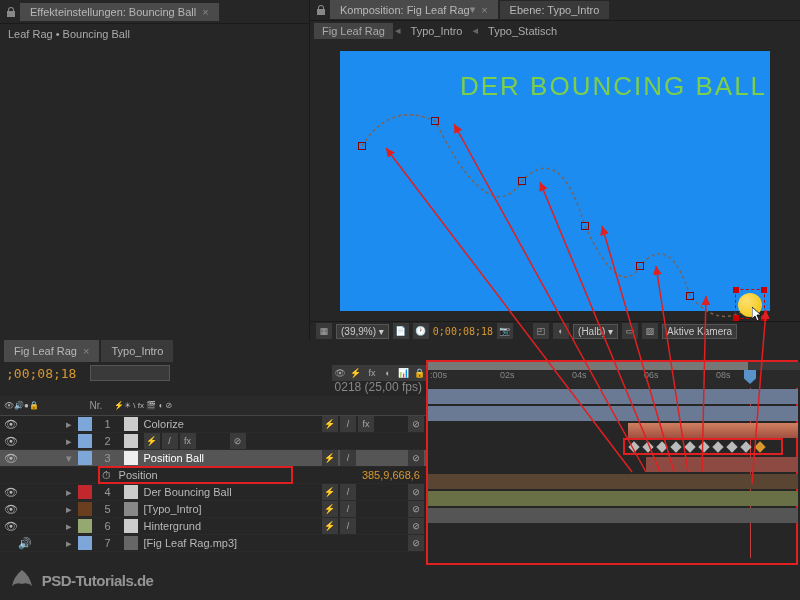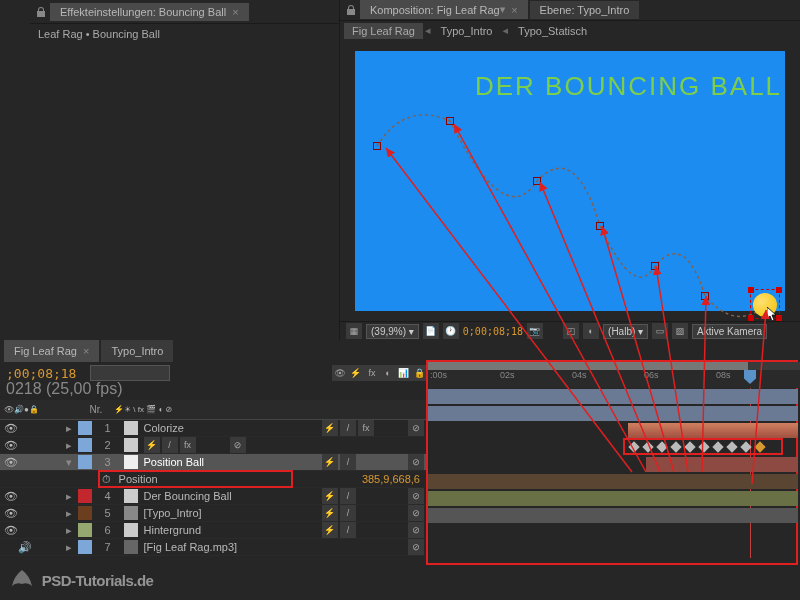--- a/index.html
+++ b/index.html
@@ -2,35 +2,35 @@
 <html><head>
 <meta charset="utf-8">
 <style>
 * { margin:0; padding:0; box-sizing:border-box; font-family:Arial,sans-serif; }
 body { background:#262626; color:#b8b8b8; font-size:11px; width:800px; height:600px; overflow:hidden; position:relative; }
 .panel-header { background:#262626; height:24px; display:flex; align-items:center; padding:0 6px; border-bottom:1px solid #1a1a1a; }
 .lock-icon { width:10px; height:10px; margin-right:4px; fill:#888; }
 .tab { background:#3a3a3a; padding:3px 10px; margin-right:2px; display:inline-flex; align-items:center; font-size:11px; }
 .tab.active { background:#4a4a4a; }
 .tab .close { margin-left:6px; color:#888; }
-.top-row { display:flex; height:340px;padding-left:30px; }
+.top-row { display:flex; height:340px; }
 .effects-panel { width:310px; background:#262626; border-right:1px solid #1a1a1a; }
 .breadcrumb { padding:4px 8px; font-size:11px; color:#aaa; }
 .comp-panel { flex:1; background:#262626; display:flex; flex-direction:column; }
 .comp-tabs { height:24px; display:flex; align-items:center; padding:0 4px; background:#262626; }
 .mini-tab { padding:2px 8px; font-size:11px; color:#aaa; }
 .arrow { color:#666; padding:0 2px; }
 .viewport { flex:1; background:#262626; display:flex; align-items:center; justify-content:center; padding:10px; position:relative; }
 .canvas { background:#1d8cf0; width:430px; height:260px; position:relative; overflow:visible; }
 .viewer-bar { height:22px; background:#262626; display:flex; align-items:center; padding:0 6px; font-size:10px; gap:4px; border-top:1px solid #1a1a1a; }
 .dropdown { background:#3a3a3a; padding:1px 4px; border:1px solid #555; color:#ccc; }
 .timeline-panel { height:260px; background:#262626; }
 .tl-tabs { height:22px; display:flex; padding:0 4px; }
 .tl-time { color:#d89830; font-size:13px; padding:2px 6px; font-family:monospace; }
-.tl-fps { color:#888; font-size:16px; padding:0 6px; }
+.tl-fps { color:#888; font-size:12px; padding:0 6px;text-align:right; }
 .search-box { background:#3a3a3a; border:1px solid #555; width:80px; height:16px; color:#ccc; padding:0 4px; }
 .columns-header { display:flex; height:20px; background:#2a2a2a; align-items:center; font-size:10px; border-bottom:1px solid #444; }
 .layer-row { display:flex; height:17px; align-items:center; font-size:11px; border-bottom:1px solid #2a2a2a; }
 .col-switches { width:62px; display:flex; gap:2px; padding:0 4px; }
 .col-num { width:28px; text-align:center; color:#999; }
 .col-color { width:14px; height:14px; margin:0 2px; }
 .col-name { flex:1; padding-left:4px; }
 .col-right { width:110px; display:flex; gap:2px; padding:0 4px; }
 .twirl { color:#888; padding:0 4px; cursor:pointer; }
 .red-box { border:2px solid #e02020; position:absolute; pointer-events:none; }

